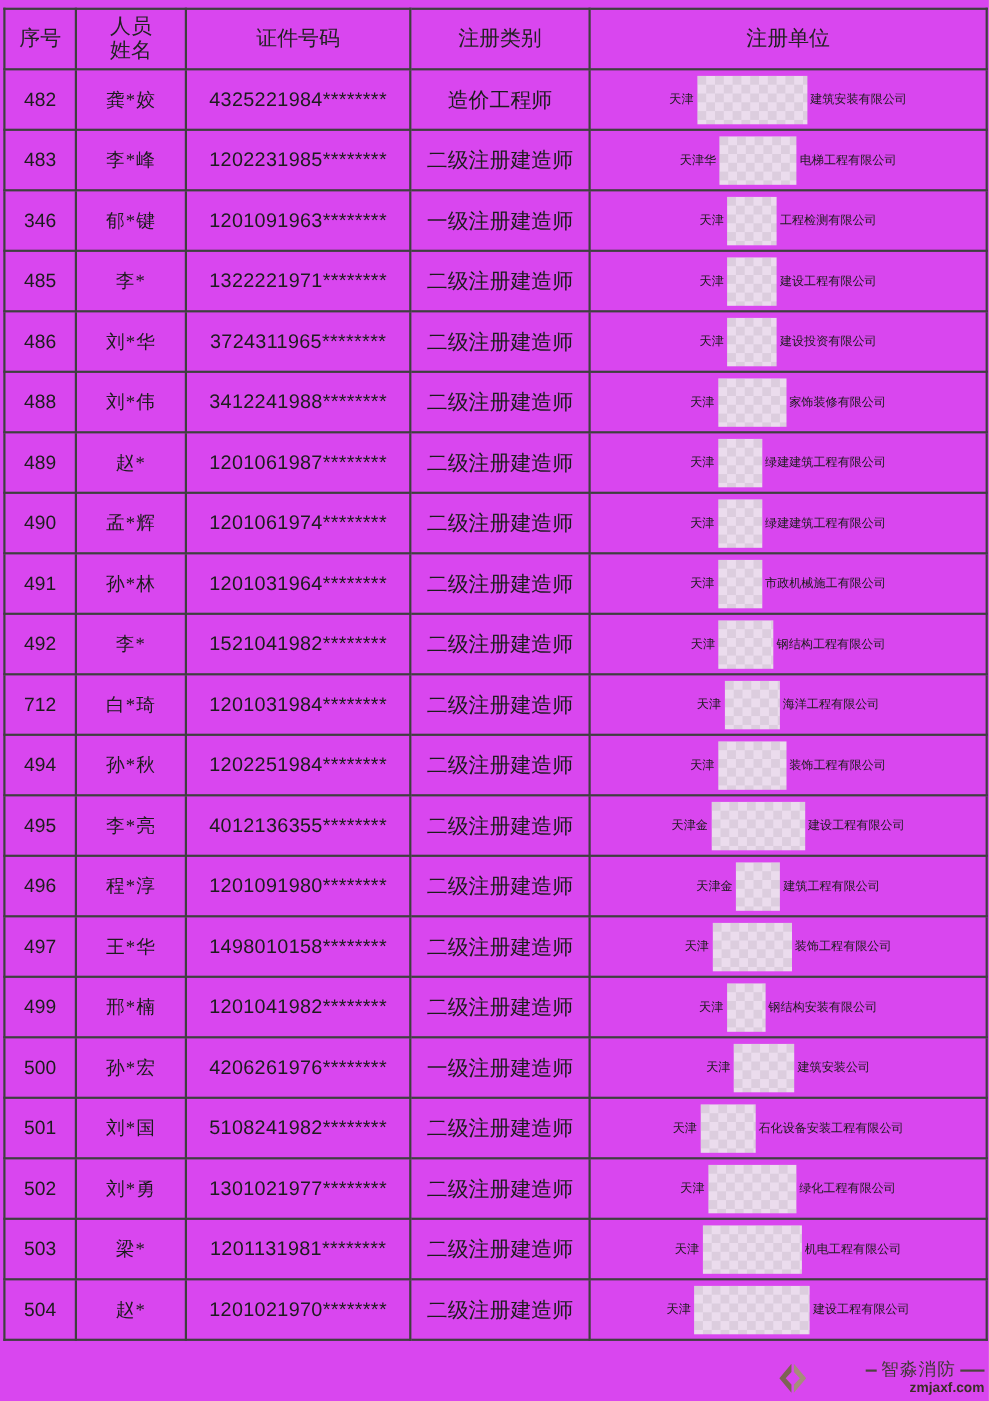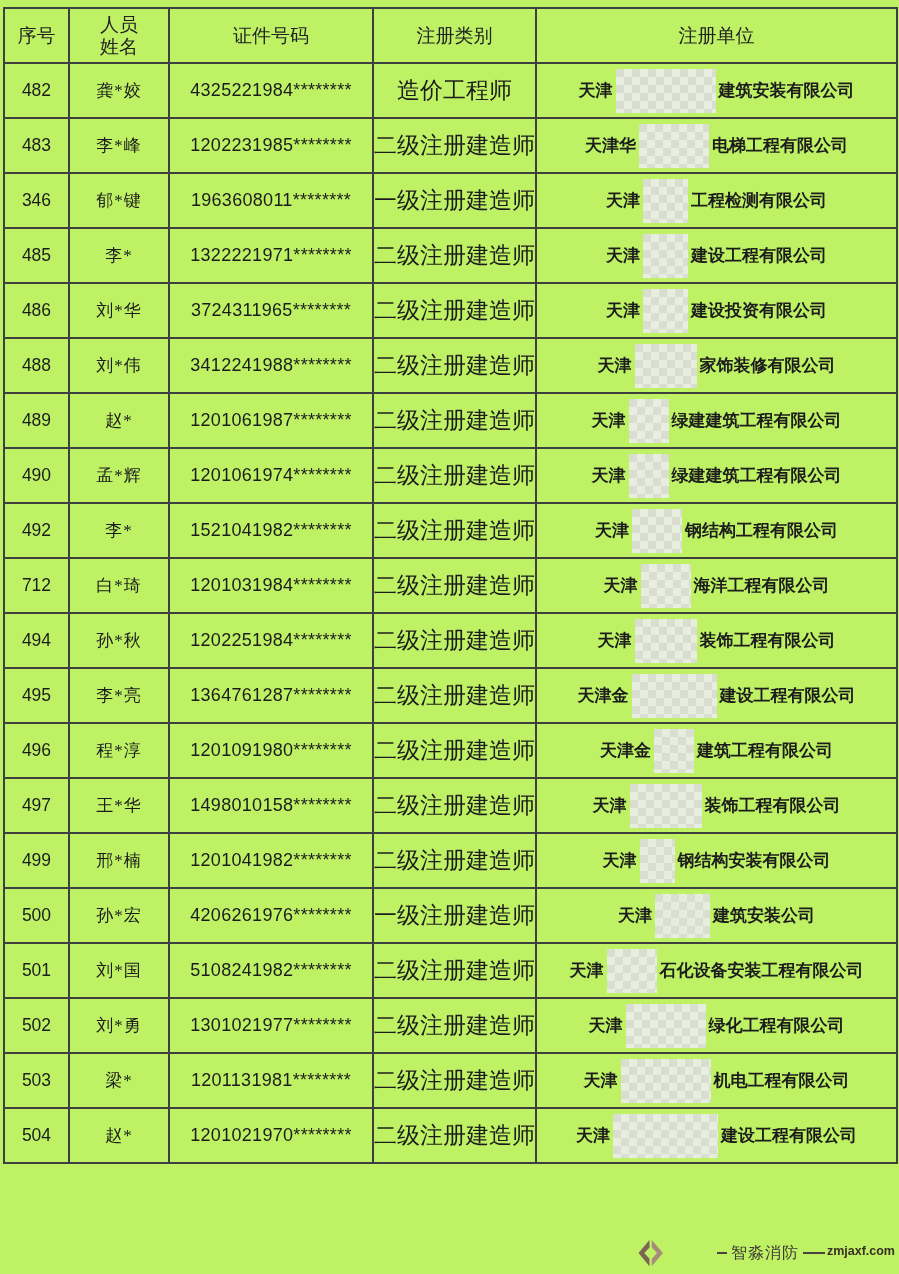--- a/index.html
+++ b/index.html
@@ -5,21 +5,21 @@
   html, body { margin: 0; padding: 0; }
   body {
     width: 899px; height: 1274px;
     background: #ffffff;
     font-family: "Liberation Serif", "DejaVu Serif", serif;
     color: #1c1c1c;
   }
   .page {
     position: relative;
     width: 899px; height: 1274px;
-    background: #bef264;
+    background: #d946ef;
     overflow: hidden;
   }
   table.registry {
     position: absolute;
     left: 3px; top: 7px;
     width: 893px;
     border-collapse: collapse;
     table-layout: fixed;
   }
   table.registry th, table.registry td {
@@ -41,22 +41,22 @@
   td.c-no {
     font-family: "Liberation Sans", "DejaVu Sans", sans-serif;
     font-size: 17.5px;
   }
   td.c-name { font-size: 17px; letter-spacing: 1px; }
   td.c-cert {
     font-family: "Liberation Sans", "DejaVu Sans", sans-serif;
     font-size: 18px;
     letter-spacing: 0.3px;
   }
-  td.c-type { font-size: 23px; margin-top: 12px; }
-  td.c-company { font-size: 17px; font-weight: bold; }
+  td.c-type { font-size: 19px; margin-top: 12px; }
+  td.c-company { font-size: 11px; }
   .company-wrap {
     display: flex;
     align-items: center;
     justify-content: center;
     width: 100%;
     height: 100%;
   }
   .redact {
     display: inline-block;
     height: 44px;
@@ -65,21 +65,21 @@
       repeating-conic-gradient(#ededed 0% 25%, #dcdcdc 0% 50%) 0 0 / 16px 16px;
     opacity: 0.9;
   }
   .watermark {
     position: absolute;
     right: 4px; bottom: 6px;
     display: flex;
     align-items: center;
     gap: 3px;
   }
-  .wm-text { display: flex; flex-direction: row; line-height: 1.05; margin-left: 48px; }
+  .wm-text { display: flex; flex-direction: column; line-height: 1.05; margin-left: 48px; }
   .wm-cn {
     font-size: 16px;
     color: #3f3a35;
     letter-spacing: 1px;
     display: flex;
     align-items: center;
     gap: 4px;
   }
   .wm-line {
     display: inline-block;
@@ -145,21 +145,21 @@
           <span>天津华</span>
           <span class="redact" style="width: 70px;"></span>
           <span>电梯工程有限公司</span>
         </div>
       </td>
     </tr>
 
     <tr>
       <td class="c-no">346</td>
       <td class="c-name">郁*键</td>
-      <td class="c-cert">1963608011********</td>
+      <td class="c-cert">1201091963********</td>
       <td class="c-type">一级注册建造师</td>
       <td class="c-company">
         <div class="company-wrap">
           <span>天津</span>
           <span class="redact" style="width: 45px;"></span>
           <span>工程检测有限公司</span>
         </div>
       </td>
     </tr>
 
@@ -227,20 +227,33 @@
       <td class="c-type">二级注册建造师</td>
       <td class="c-company">
         <div class="company-wrap">
           <span>天津</span>
           <span class="redact" style="width: 40px;"></span>
           <span>绿建建筑工程有限公司</span>
         </div>
       </td>
     </tr>
 
+    <tr>
+      <td class="c-no">491</td>
+      <td class="c-name">孙*林</td>
+      <td class="c-cert">1201031964********</td>
+      <td class="c-type">二级注册建造师</td>
+      <td class="c-company">
+        <div class="company-wrap">
+          <span>天津</span>
+          <span class="redact" style="width: 40px;"></span>
+          <span>市政机械施工有限公司</span>
+        </div>
+      </td>
+    </tr>
 
     <tr>
       <td class="c-no">492</td>
       <td class="c-name">李*</td>
       <td class="c-cert">1521041982********</td>
       <td class="c-type">二级注册建造师</td>
       <td class="c-company">
         <div class="company-wrap">
           <span>天津</span>
           <span class="redact" style="width: 50px;"></span>
@@ -273,21 +286,21 @@
           <span>天津</span>
           <span class="redact" style="width: 62px;"></span>
           <span>装饰工程有限公司</span>
         </div>
       </td>
     </tr>
 
     <tr>
       <td class="c-no">495</td>
       <td class="c-name">李*亮</td>
-      <td class="c-cert">1364761287********</td>
+      <td class="c-cert">4012136355********</td>
       <td class="c-type">二级注册建造师</td>
       <td class="c-company">
         <div class="company-wrap">
           <span>天津金</span>
           <span class="redact" style="width: 85px;"></span>
           <span>建设工程有限公司</span>
         </div>
       </td>
     </tr>
 

